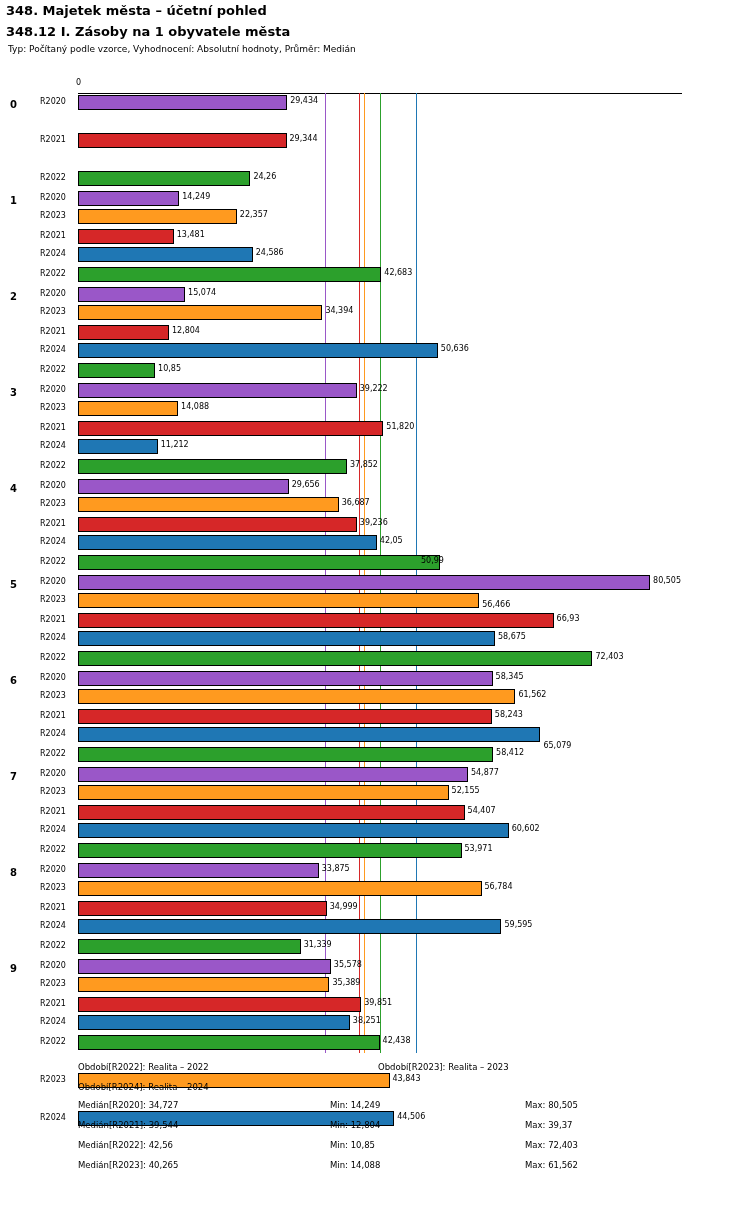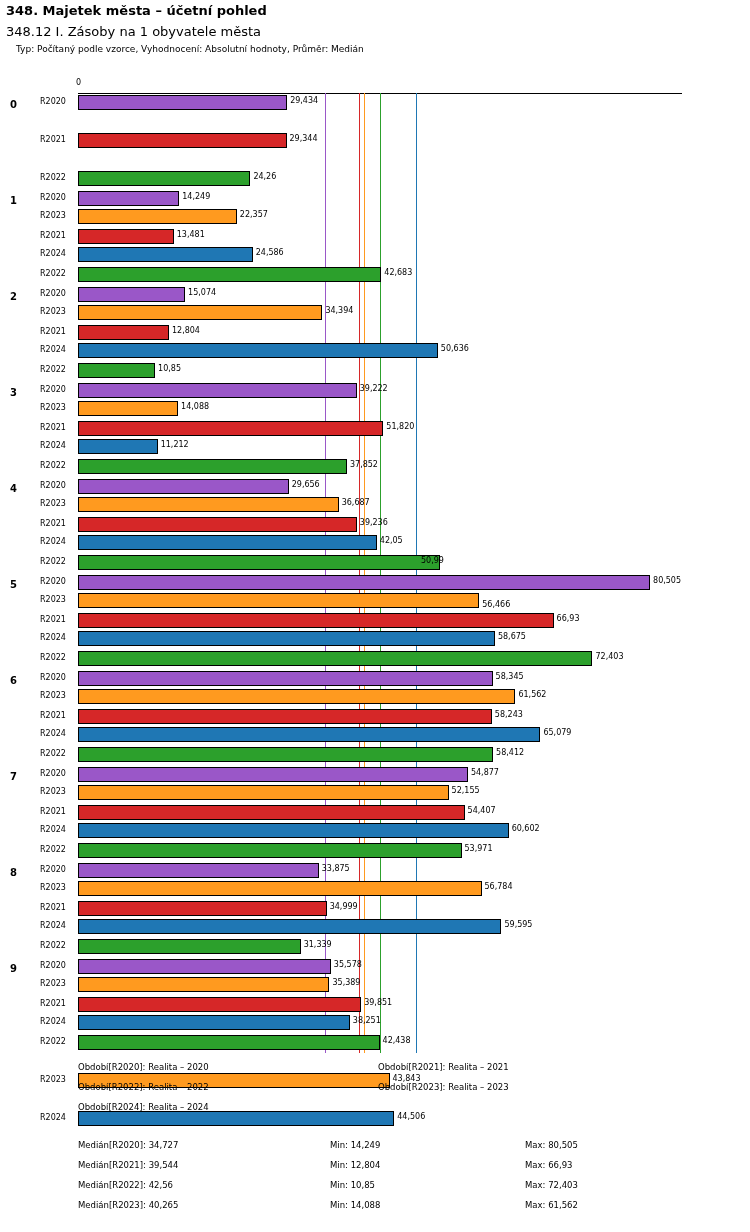--- a/index.html
+++ b/index.html
@@ -1,35 +1,35 @@
 <!DOCTYPE html>
 <html><head>
 <meta charset="utf-8">
 <style>
   html,body{margin:0;padding:0;background:#ffffff;}
   body{width:750px;height:1232px;font-family:"DejaVu Sans",sans-serif;color:#000;position:relative;}
   .title1{position:absolute;left:6px;top:3px;font-size:13px;font-weight:bold;letter-spacing:0px;}
-  .title2{position:absolute;left:6px;top:24px;font-size:13px;font-weight:normal;}
-  .subtitle{position:absolute;left:16px;top:44px;font-size:9px;}
+  .title2{position:absolute;left:6px;top:24px;font-size:13px;font-weight:bold;}
+  .subtitle{position:absolute;left:8px;top:44px;font-size:9px;}
   .zero-label{position:absolute;left:76px;top:78px;font-size:8px;}
   #plot{position:absolute;left:0;top:88px;width:750px;height:960px;}
   .axis-top{position:absolute;left:78px;top:5px;width:604px;height:1px;background:#000;}
   .vline{position:absolute;width:1px;top:5px;height:960px;}
   .group{position:absolute;left:0;width:750px;}
   .glabel{position:absolute;left:10px;top:6px;font-size:10px;font-weight:bold;}
   .row{position:relative;height:19px;}
   .rlabel{position:absolute;left:40px;top:4px;font-size:8px;}
   .barwrap{position:absolute;left:78px;top:2px;height:15px;}
   .bar{height:15px;border:1px solid #000;box-sizing:border-box;}
   .val{position:absolute;top:3px;font-size:8px;white-space:nowrap;}
   .legend{position:absolute;left:0;top:1062px;width:750px;font-size:8.5px;}
   .legend .lrow{position:relative;height:20px;}
   .lc1{position:absolute;left:78px;}
   .lc2{position:absolute;left:378px;}
-  .stats{position:absolute;left:0;top:1140px;width:698px;font-size:8.5px;}
+  .stats{position:absolute;left:0;top:1100px;width:698px;font-size:8.5px;}
   .stats .srow{position:relative;height:20px;}
   .sc1{position:absolute;left:78px;}
   .sc2{position:absolute;left:330px;}
   .sc3{position:absolute;left:525px;}
 </style>
 </head>
 <body>
 
 <div class="title1">348. Majetek města – účetní pohled</div>
 <div class="title2">348.12 I. Zásoby na 1 obyvatele města</div>
@@ -261,21 +261,21 @@
         <div class="barwrap" style="width: 437.452px;">
           <div class="bar" style="width: 100%; background: rgb(255, 154, 31);"></div>
         </div>
         <div class="val" style="left: 518.452px;">61,562</div>
       </div>
       <div class="row" style="top: 76px;">
         <div class="rlabel">R2024</div>
         <div class="barwrap" style="width: 462.444px;">
           <div class="bar" style="width: 100%; background: rgb(31, 119, 180);"></div>
         </div>
-        <div class="val" style="left: 543.444px;">65,079</div>
+        <div class="val" style="left: 543.444px; margin-top: 13px;">65,079</div>
       </div>
     </div>
     <div class="group" style="top: 581px; height: 96px;">
       <div class="glabel">6</div>
       <div class="row" style="top: 0px;">
         <div class="rlabel">R2020</div>
         <div class="barwrap" style="width: 414.593px;">
           <div class="bar" style="width: 100%; background: rgb(154, 87, 200);"></div>
         </div>
         <div class="val" style="left: 495.593px;">58,345</div>
@@ -419,42 +419,38 @@
         <div class="rlabel">R2024</div>
         <div class="barwrap" style="width: 316.254px;">
           <div class="bar" style="width: 100%; background: rgb(31, 119, 180);"></div>
         </div>
         <div class="val" style="left: 397.254px;">44,506</div>
       </div>
     </div>
   </div>
 
 <div class="legend">
-    <div class="lrow">
-      <div class="lc1">Období[R2020]: Realita – 2020</div>
-      <div class="lc2">Období[R2021]: Realita – 2021</div>
-    </div>
     <div class="lrow">
       <div class="lc1">Období[R2022]: Realita – 2022</div>
       <div class="lc2">Období[R2023]: Realita – 2023</div>
     </div>
     <div class="lrow">
       <div class="lc1">Období[R2024]: Realita – 2024</div>
     </div>
   </div>
 <div class="stats">
     <div class="srow">
       <div class="sc1">Medián[R2020]: 34,727</div>
       <div class="sc2">Min: 14,249</div>
       <div class="sc3">Max: 80,505</div>
     </div>
     <div class="srow">
       <div class="sc1">Medián[R2021]: 39,544</div>
       <div class="sc2">Min: 12,804</div>
-      <div class="sc3">Max: 66,93</div>
+      <div class="sc3">Max: 39,37</div>
     </div>
     <div class="srow">
       <div class="sc1">Medián[R2022]: 42,56</div>
       <div class="sc2">Min: 10,85</div>
       <div class="sc3">Max: 72,403</div>
     </div>
     <div class="srow">
       <div class="sc1">Medián[R2023]: 40,265</div>
       <div class="sc2">Min: 14,088</div>
       <div class="sc3">Max: 61,562</div>

